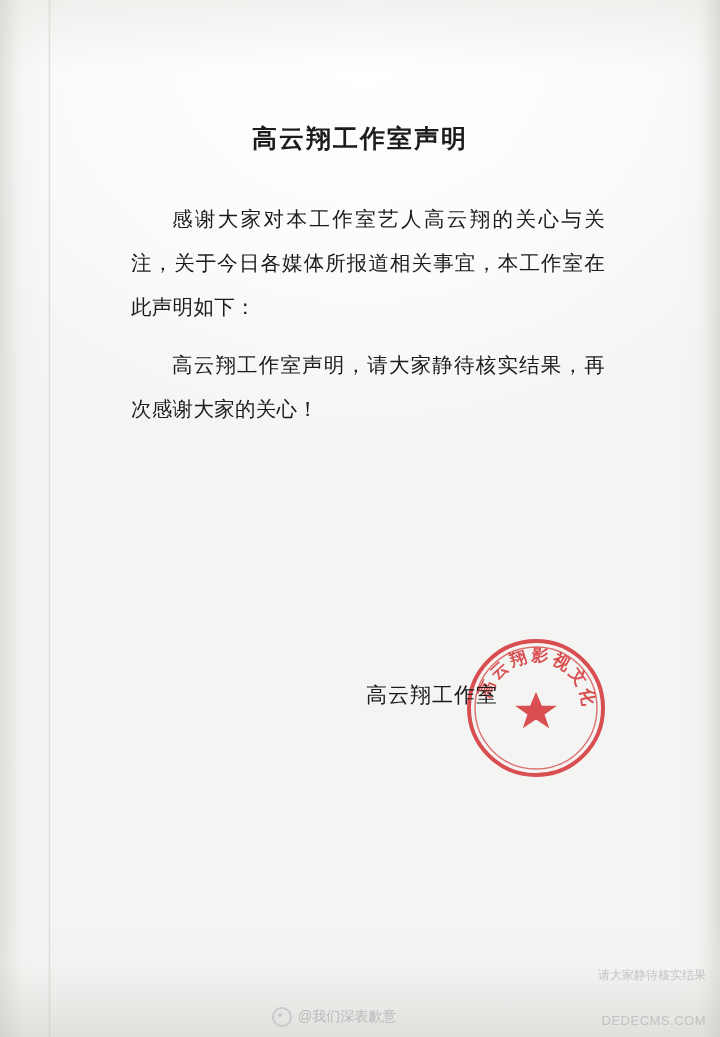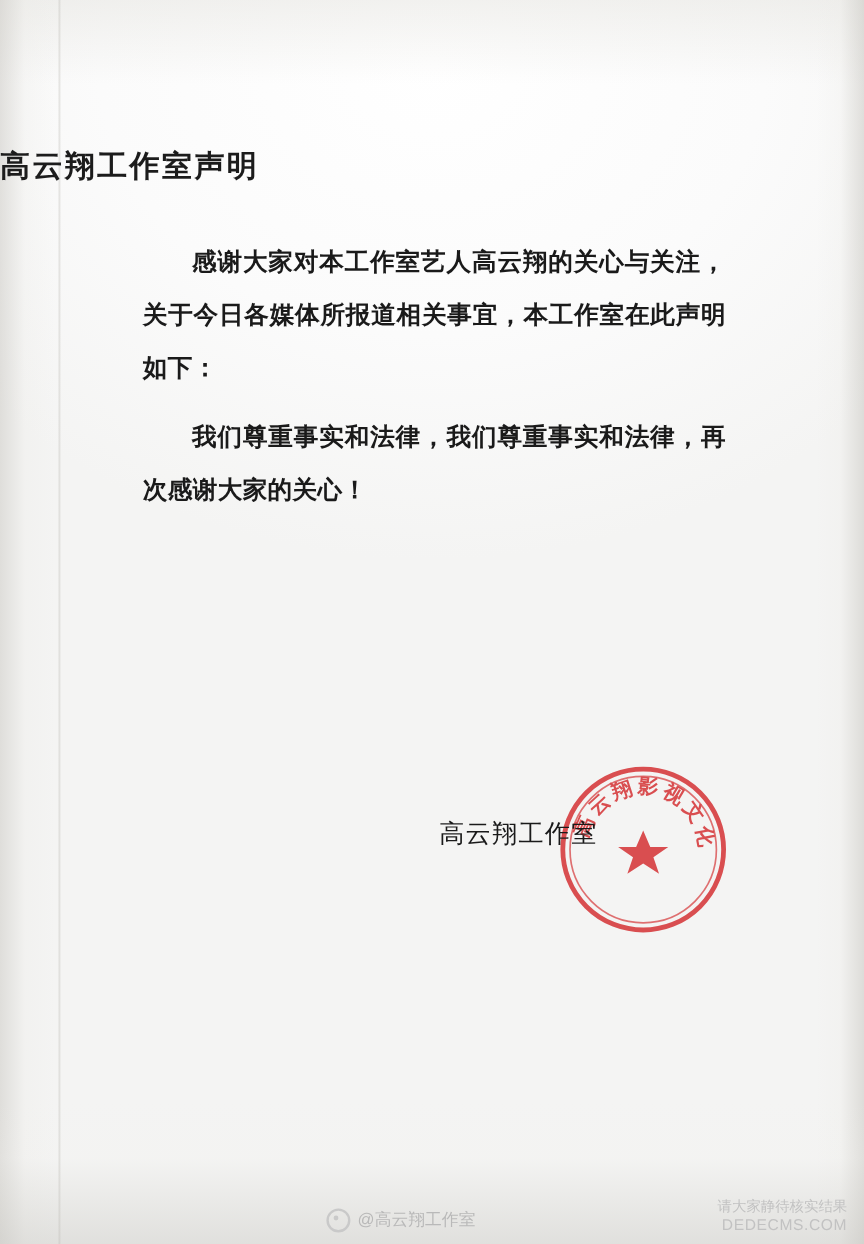--- a/index.html
+++ b/index.html
@@ -59,43 +59,42 @@
     pointer-events: none;
   }
 
   
   #doc {
     position: absolute;
     left: 0; top: 0;
     width: 720px;
   }
   .doc-title {
-    text-align: left;
+    text-align: center;
     font-size: 25px;
     font-weight: bold;
     letter-spacing: 2px;
     color: #1c1c1c;
     margin-top: 122px;
     font-family: "Liberation Serif", "DejaVu Serif", serif;
   }
   .body-block {
     margin: 0 auto;
     width: 490px;
     padding-top: 42px;
   }
   .para {
     font-size: 20.5px;
     line-height: 44px;
     color: #1a1a1a;
     text-align: justify;
     text-justify: inter-ideograph;
     text-indent: 2em;
-    margin: 0 0 14px 4px;
+    margin: 0 0 14px 16px;
     letter-spacing: 0.3px;
-    font-weight: bold;
   }
 
   
   #sign-area {
     position: absolute;
     right: 92px;
     top: 672px;
     width: 270px;
     text-align: left;
   }
@@ -150,38 +149,38 @@
   #site-watermark {
     position: absolute;
     right: 14px;
     bottom: 8px;
     text-align: right;
     font-family: "Liberation Sans", sans-serif;
     color: #c2c2c2;
     line-height: 16px;
   }
   #site-watermark .line1 { font-size: 12px; }
-  #site-watermark .line2 { font-size: 13px; letter-spacing: 0.5px; }
+  #site-watermark .line2 { font-size: 13px; letter-spacing: 0.5px; margin-top: 30px; }
 </style>
 </head>
 <body>
 
 <div id="page">
   <div id="paper-shade-top"></div>
   <div id="paper-shade-left"></div>
   <div id="paper-shade-right"></div>
   <div id="paper-shade-bottom"></div>
   <div id="crease"></div>
 
   <div id="doc">
     <div class="doc-title">高云翔工作室声明</div>
 
     <div class="body-block">
       <p class="para">感谢大家对本工作室艺人高云翔的关心与关注，关于今日各媒体所报道相关事宜，本工作室在此声明如下：</p>
-      <p class="para">我们尊重事实和法律，我们尊重事实和法律，再次感谢大家的关心！</p>
+      <p class="para">高云翔工作室声明，请大家静待核实结果，再次感谢大家的关心！</p>
     </div>
   </div>
 
   <svg id="seal" viewBox="0 0 152 152">
     <g fill="none" stroke="#d6383a" stroke-width="4">
       <circle cx="76" cy="76" r="67"></circle>
     </g>
     <circle cx="76" cy="76" r="61" fill="none" stroke="#d6383a" stroke-width="1.4" opacity="0.8"></circle>
     <path id="sealArcTop" d="M 76,76 m -47,0 a 47,47 0 1,1 94,0" fill="none" stroke="none"></path>
     <text font-family="'Liberation Serif','DejaVu Serif',serif" font-size="17" font-weight="bold" fill="#d6383a" letter-spacing="3">
@@ -191,20 +190,20 @@
       <polygon fill="#d6383a" points="0,-20 5.9,-6.2 20.9,-6.2 8.5,2.4 13.2,16.2 0,7.6 -13.2,16.2 -8.5,2.4 -20.9,-6.2 -5.9,-6.2"></polygon>
     </g>
   </svg>
 
   <div id="sign-area">
     <div class="sign-line">高云翔工作室</div>
   </div>
 
   <div id="weibo-watermark">
     <span id="weibo-eye"></span>
-    <span>@高云翔工作室</span>
+    <span>@我们深表歉意</span>
   </div>
 
   <div id="site-watermark">
     <div class="line1">请大家静待核实结果</div>
     <div class="line2">DEDECMS.COM</div>
   </div>
 </div>
 
 </body></html>

